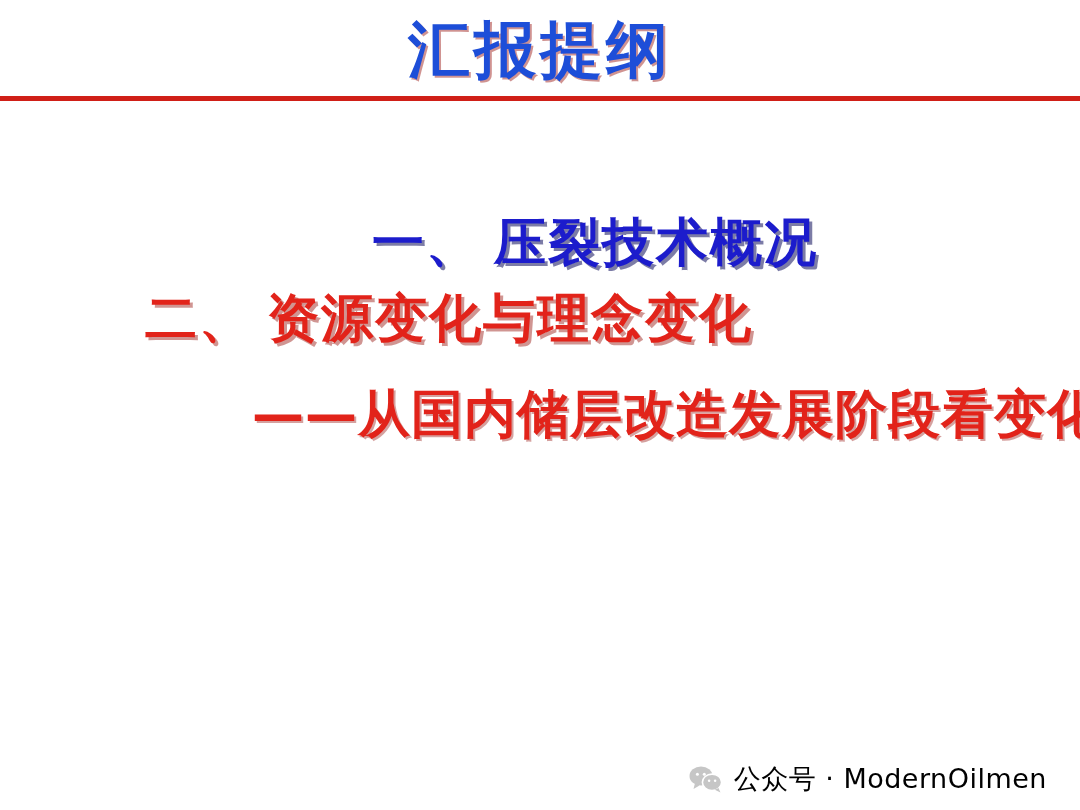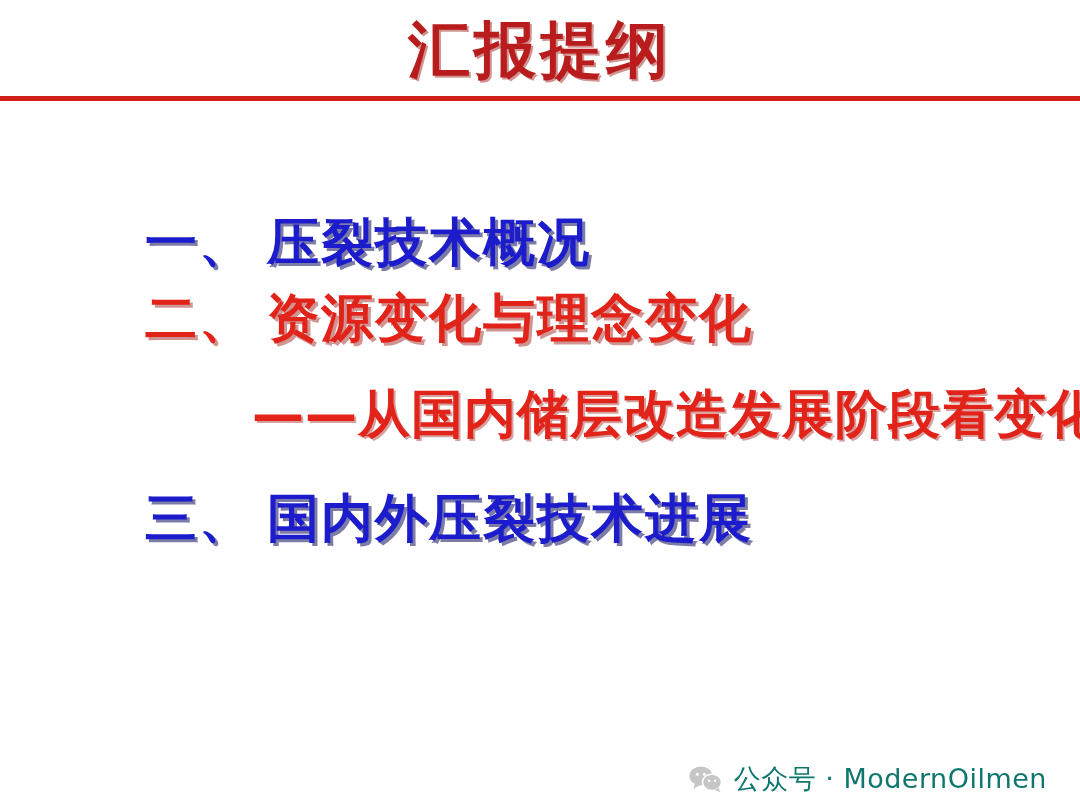--- a/index.html
+++ b/index.html
@@ -28,21 +28,21 @@
     top: 14px;
     left: 0;
     width: 1080px;
     text-align: center;
   }
   .slide-title {
     display: inline-block;
     font-size: 62px;
     line-height: 72px;
     font-weight: 700;
-    color: #b91c1c;
+    color: #1d4ed8;
     letter-spacing: 4px;
     text-shadow: 2px 2px 0 rgba(150, 16, 12, 0.45);
     white-space: nowrap;
   }
 
   .title-rule {
     position: absolute;
     top: 96px;
     left: 0;
     width: 1080px;
@@ -90,21 +90,21 @@
 
   .sub-item {
     font-size: 52px;
     font-weight: 700;
     color: #e2231a;
     letter-spacing: 1px;
     white-space: nowrap;
     text-shadow: 2px 2px 0 rgba(150, 20, 14, 0.40);
   }
 
-  .row-1 { margin-top: 0px; }
+  .row-1 { margin-top: 0px; text-align: center; }
   .row-2 { margin-top: 24px; }
   .row-sub { margin-top: 36px; margin-left: 107px; }
   .row-3 { margin-top: 42px; }
   .row-4 { margin-top: 40px; }
 
   
   .footer {
     position: absolute;
     right: 33px;
     bottom: 16px;
@@ -114,21 +114,21 @@
     color: #c6c6c6;
   }
   .wechat-icon {
     width: 34px;
     height: 28px;
     display: block;
   }
   .footer-text {
     font-size: 27px;
     line-height: 30px;
-    color: #0f766e;
+    color: #000000;
     letter-spacing: 0.5px;
     white-space: nowrap;
     font-weight: 400;
   }
 </style>
 </head>
 <body>
 
 <div class="slide">
 
@@ -143,23 +143,20 @@
     <div class="outline-item lvl1 blue row-1">
       <span class="num">一、</span><span class="gap"></span><span class="label">压裂技术概况</span>
     </div>
 
     <div class="outline-item lvl1 red row-2">
       <span class="num">二、</span><span class="gap"></span><span class="label">资源变化与理念变化</span>
     </div>
 
     <div class="sub-item row-sub">——从国内储层改造发展阶段看变化</div>
 
-    <div class="outline-item lvl1 blue row-3">
-      <span class="num">三、</span><span class="gap"></span><span class="label">国内外压裂技术进展</span>
-    </div>
 
 
   </div>
 
   <div class="footer">
     <span>
       <svg class="wechat-icon" viewBox="0 0 34 28" xmlns="http://www.w3.org/2000/svg" aria-hidden="true">
         <ellipse cx="12" cy="11" rx="11.5" ry="9.6" fill="#c6c6c6"></ellipse>
         <polygon points="6,18 4.5,24 10.5,20.5" fill="#c6c6c6"></polygon>
         <circle cx="8.4" cy="9.3" r="1.5" fill="#ffffff"></circle>

